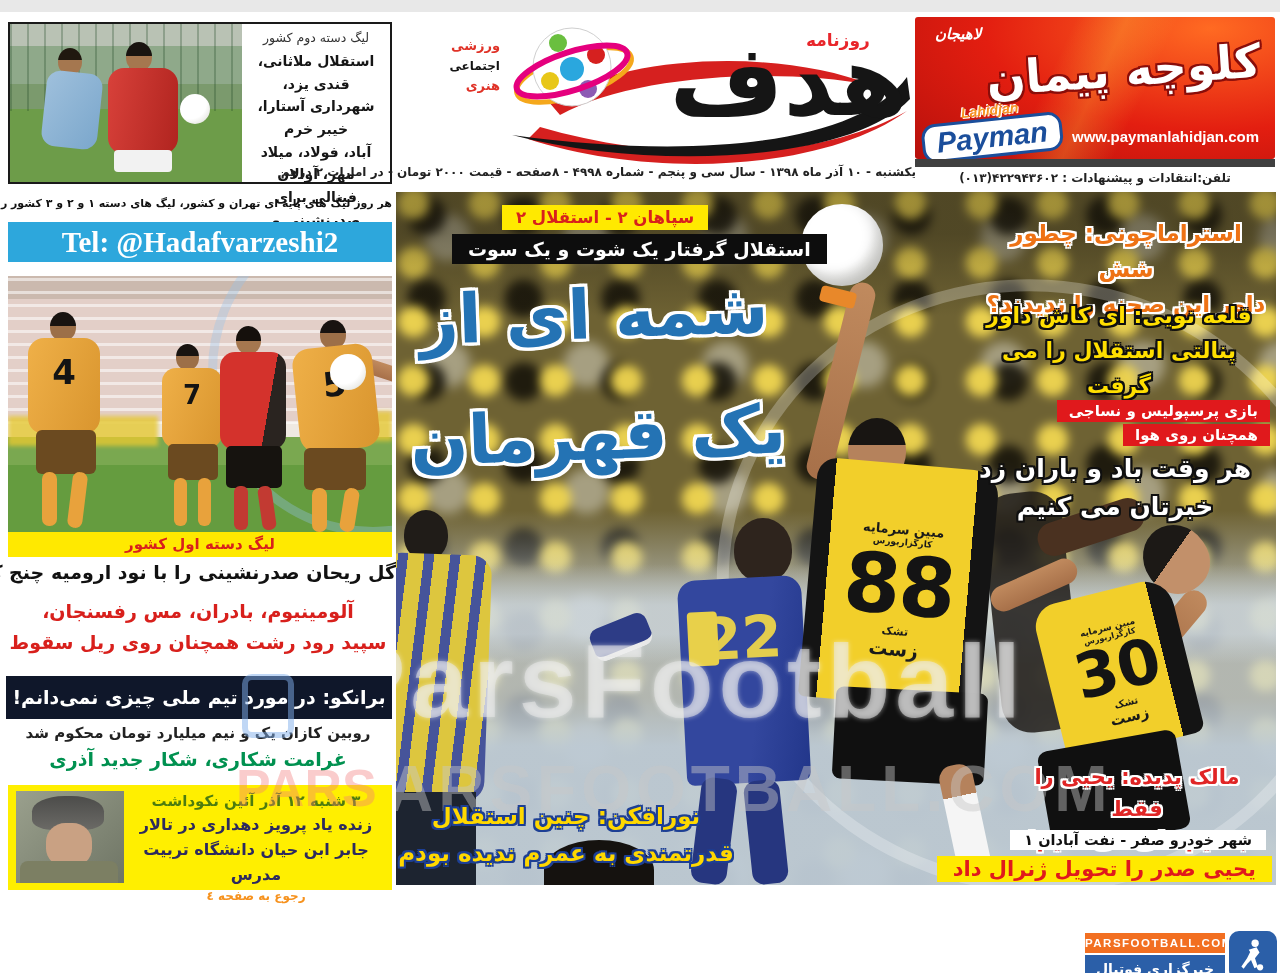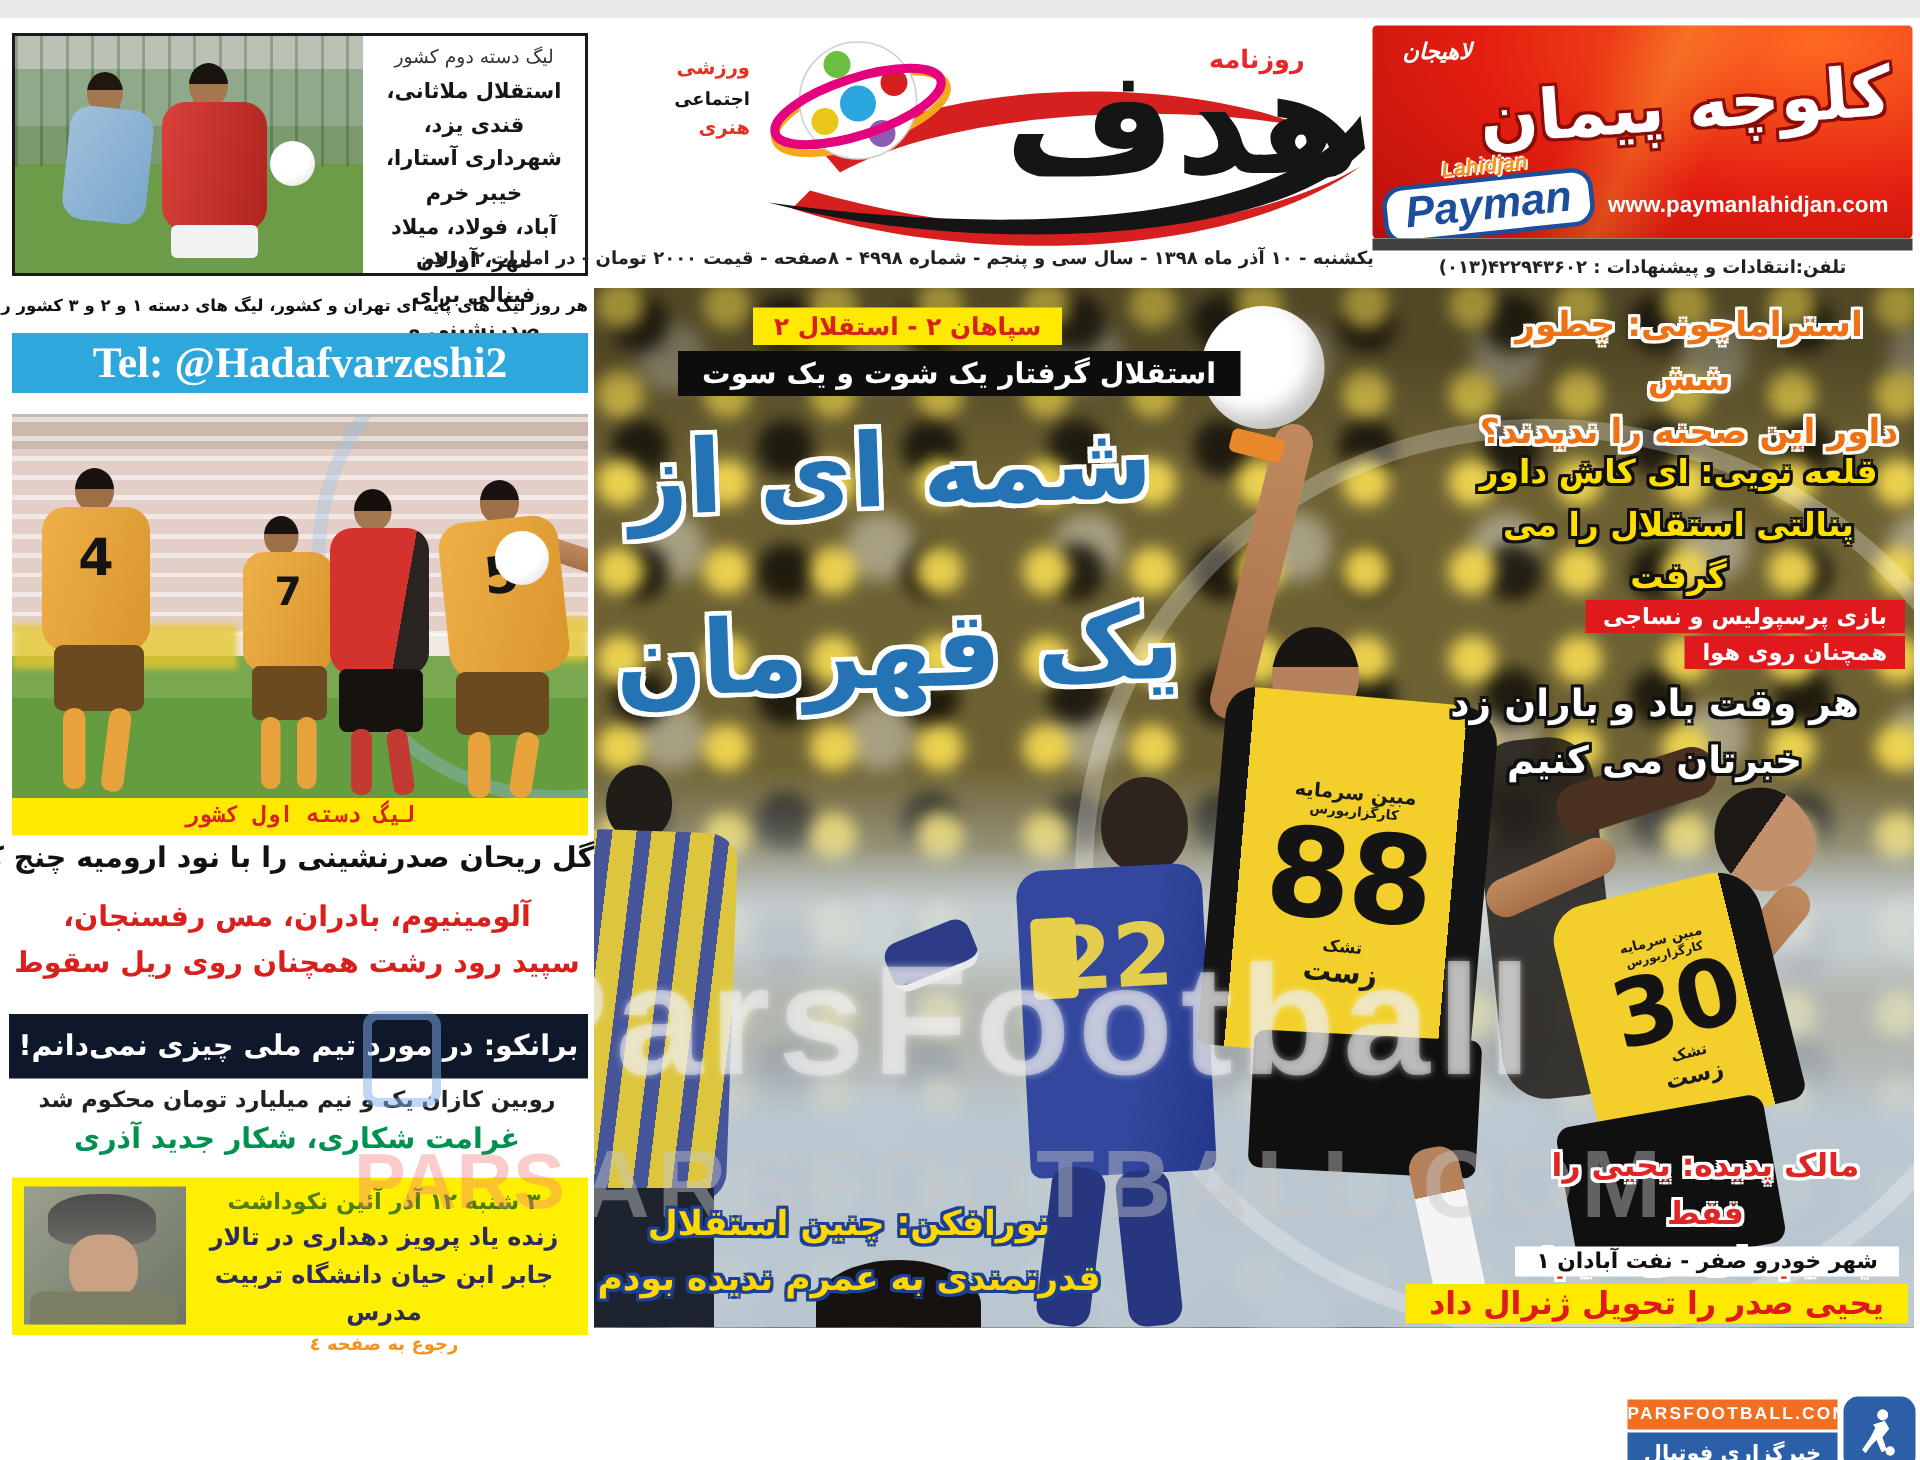--- a/index.html
+++ b/index.html
@@ -35,21 +35,21 @@
      background:linear-gradient(180deg,#cbb9ae 0 9%,#e3cfc8 9% 57%,#efe9e2 57% 63%,#7aa850 63% 74%,#659c3f 74% 100%); }
   .seats { position:absolute; left:0; top:0; width:100%; height:58%;
      background:repeating-linear-gradient(0deg, rgba(255,255,255,.55) 0 3px, transparent 3px 13px); }
   .board { position:absolute; background:#e5c832; opacity:.8; filter:blur(2px); }
   .arcw { position:absolute; border-radius:50%; border:9px solid rgba(150,195,235,.35); }
   .head { position:absolute; border-radius:50% 50% 46% 46%; }
   .torso { position:absolute; display:flex; align-items:flex-start; justify-content:center; }
   .jnum { font-weight:bold; color:#141414; }
 
   
-  .lkick { left:8px; top:520px; width:384px; height:25px; background:#ffe900; color:#d8201c; font-size:15px; font-weight:bold; line-height:25px; text-align:center;font-family:Liberation Mono, monospace; }
+  .lkick { left:8px; top:520px; width:384px; height:25px; background:#ffe900; color:#d8201c; font-size:15px; font-weight:bold; line-height:25px; text-align:center; }
   .lch1 { left:0; top:549px; width:396px; font-size:19px; font-weight:bold; color:#111; text-align:center; white-space:nowrap; }
   .lcred { left:0; top:584px; width:396px; font-size:19px; font-weight:bold; color:#d8201c; text-align:center; line-height:1.65; }
   .branko { left:6px; top:664px; width:386px; height:43px; background:#0f172a; color:#fff; font-size:19px; font-weight:bold; line-height:43px; text-align:center; }
   .rubin { left:0; top:712px; width:396px; font-size:15px; font-weight:bold; color:#222; text-align:center; }
   .green { left:0; top:736px; width:396px; font-size:19px; font-weight:bold; color:#009150; text-align:center; }
 
   
   .memo { left:8px; top:773px; width:384px; height:105px; background:#ffef00; }
   .memophoto { position:absolute; left:8px; top:6px; width:108px; height:92px; overflow:hidden; background:linear-gradient(135deg,#9aa08d,#6f7565); }
   .memotext { position:absolute; left:118px; top:4px; width:260px; text-align:center; }
@@ -98,25 +98,25 @@
   .sponsor3 { font-size:11px; font-weight:bold; color:#1a1a1a; }
   .sponsor4 { font-size:19px; font-weight:bold; color:#1a1a1a; }
   .wm1 { position:absolute; left:-60px; top:430px; z-index:4; font-size:104px; font-weight:bold; letter-spacing:5px; color:rgba(232,232,232,.55); white-space:nowrap; text-shadow:0 0 5px rgba(255,255,255,.5); }
   .wm2 { position:absolute; left:-52px; top:560px; z-index:4; font-size:64px; font-weight:bold; letter-spacing:5px; color:rgba(200,200,200,.45); white-space:nowrap; }
   .ov { position:absolute; z-index:5; }
   .scoretag { left:106px; top:13px; background:#ffe900; color:#d8201c; font-size:16.5px; font-weight:bold; padding:3px 14px; }
   .subhead { left:56px; top:42px; background:#0d0d0d; color:#fff; font-size:19px; font-weight:bold; padding:4px 16px; }
   .mainh { left:0; top:86px; width:400px; text-align:center; transform:rotate(-2deg); color:#2473b4; font-weight:bold; }
   .mainh .l1 { font-size:68px; line-height:1.1; }
   .mainh .l2 { font-size:68px; line-height:1.1; margin-top:46px; }
-  .stram { right:4px; top:8px; width:292px; text-align:center; color:#ee7214; font-size:23px; font-weight:bold; line-height:1.55; }
+  .stram { right:4px; top:24px; width:292px; text-align:center; color:#ee7214; font-size:23px; font-weight:bold; line-height:1.55; }
   .ghale { right:12px; top:106px; width:290px; text-align:center; color:#ffdf00; font-size:22px; font-weight:bold; line-height:1.6; }
   .perswrap { right:6px; top:206px; display:flex; flex-direction:column; align-items:flex-end; }
   .persbox { background:#e0191c; color:#fff; font-size:15px; font-weight:bold; padding:2px 12px; margin-top:2px; }
-  .weather { right:18px; top:258px; width:310px; text-align:center; color:#fff; font-size:25px; font-weight:bold; line-height:1.5; }
+  .weather { right:6px; top:258px; width:310px; text-align:center; color:#fff; font-size:25px; font-weight:bold; line-height:1.5; }
   .nour { left:2px; top:606px; width:336px; text-align:center; color:#ffd800; font-size:23px; font-weight:bold; line-height:1.6; }
   .padideh { right:8px; top:570px; width:262px; text-align:center; color:#e02525; font-size:21px; font-weight:bold; line-height:1.5; }
   .score2wrap { right:10px; top:638px; } 
   .score2 { background:#fff; color:#111; font-size:14.5px; font-weight:bold; padding:2px 14px; display:inline-block; }
   .yahya { right:4px; top:664px; background:#ffe900; color:#e0191c; font-size:21px; font-weight:bold; padding:1px 16px; }
 
   
   .wmpink { left:236px; top:746px; z-index:20; font-size:52px; font-weight:bold; color:rgba(243,122,122,.38); }
   .wmbracket { left:242px; top:662px; z-index:20; width:52px; height:64px; border:6px solid rgba(130,175,235,.5); border-radius:10px; }
 

